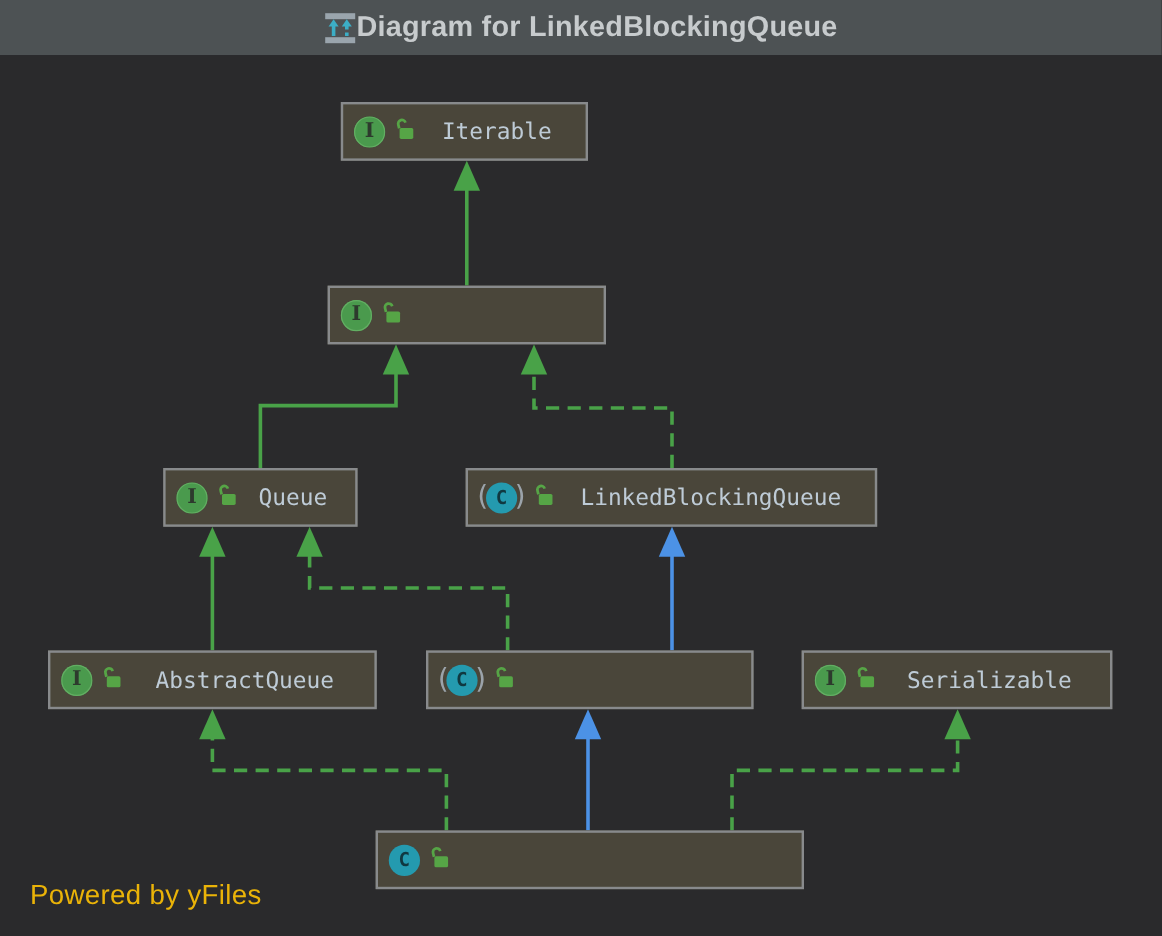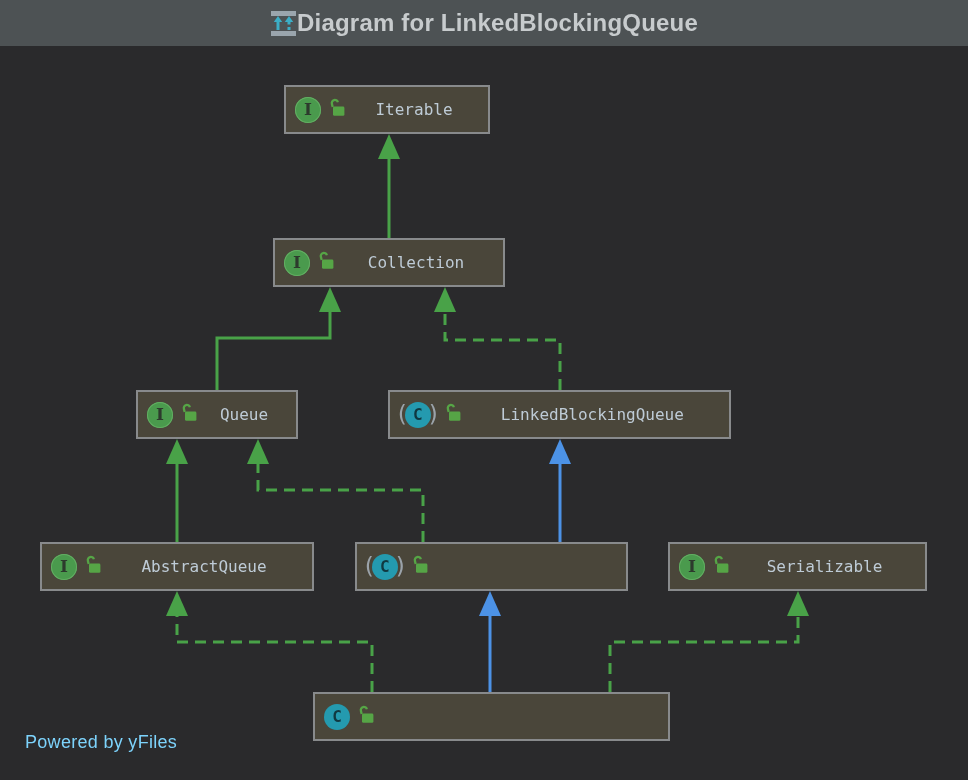--- a/index.html
+++ b/index.html
@@ -84,31 +84,31 @@
   }
   .lock {
     margin-left: 7px;
     flex: none;
     display: inline-block;
   }
   .node-label {
     flex: 1;
     text-align: center;
     font-family: "DejaVu Sans Mono", monospace;
-    font-size: 16px;
+    font-size: 19px;
     color: #BECBD6;
     white-space: nowrap;
     padding-left: 4px;
   }
   #watermark {
     position: absolute;
     left: 25px;
     top: 732px;
-    font-size: 18px;
-    color: #7dd3fc;
+    font-size: 23px;
+    color: #eab308;
     z-index: 3;
     letter-spacing: 0.3px;
   }
 </style>
 </head>
 <body>
 
 <div id="titlebar">
   <svg width="27" height="27" viewBox="0 0 27 27">
     <rect x="1" y="1" width="25" height="5" fill="#9AA5AD"></rect>
@@ -141,21 +141,20 @@
         <span class="type-circle interface">
           <span class="glyph-i">I</span>
         </span>
       </span>
       <span class="lock"><svg width="18" height="19" viewBox="0 0 18 19">
           <g transform="rotate(-14 6 6)">
             <path d="M4 8.6 L4 5.4 A3.1 3.1 0 0 1 10.2 5.2" fill="none" stroke="#56A546" stroke-width="2.3"></path>
           </g>
           <rect x="5" y="8.6" width="11.4" height="9.2" rx="1.4" fill="#56A546"></rect>
         </svg></span>
-      <span class="node-label">Collection</span>
     </div>
     <div class="node" style="left: 136px; top: 344px; width: 162px; height: 49px;">
       <span style="display: inline-flex; align-items: center; flex: 0 0 auto;">
         <span class="type-circle interface">
           <span class="glyph-i">I</span>
         </span>
       </span>
       <span class="lock"><svg width="18" height="19" viewBox="0 0 18 19">
           <g transform="rotate(-14 6 6)">
             <path d="M4 8.6 L4 5.4 A3.1 3.1 0 0 1 10.2 5.2" fill="none" stroke="#56A546" stroke-width="2.3"></path>

